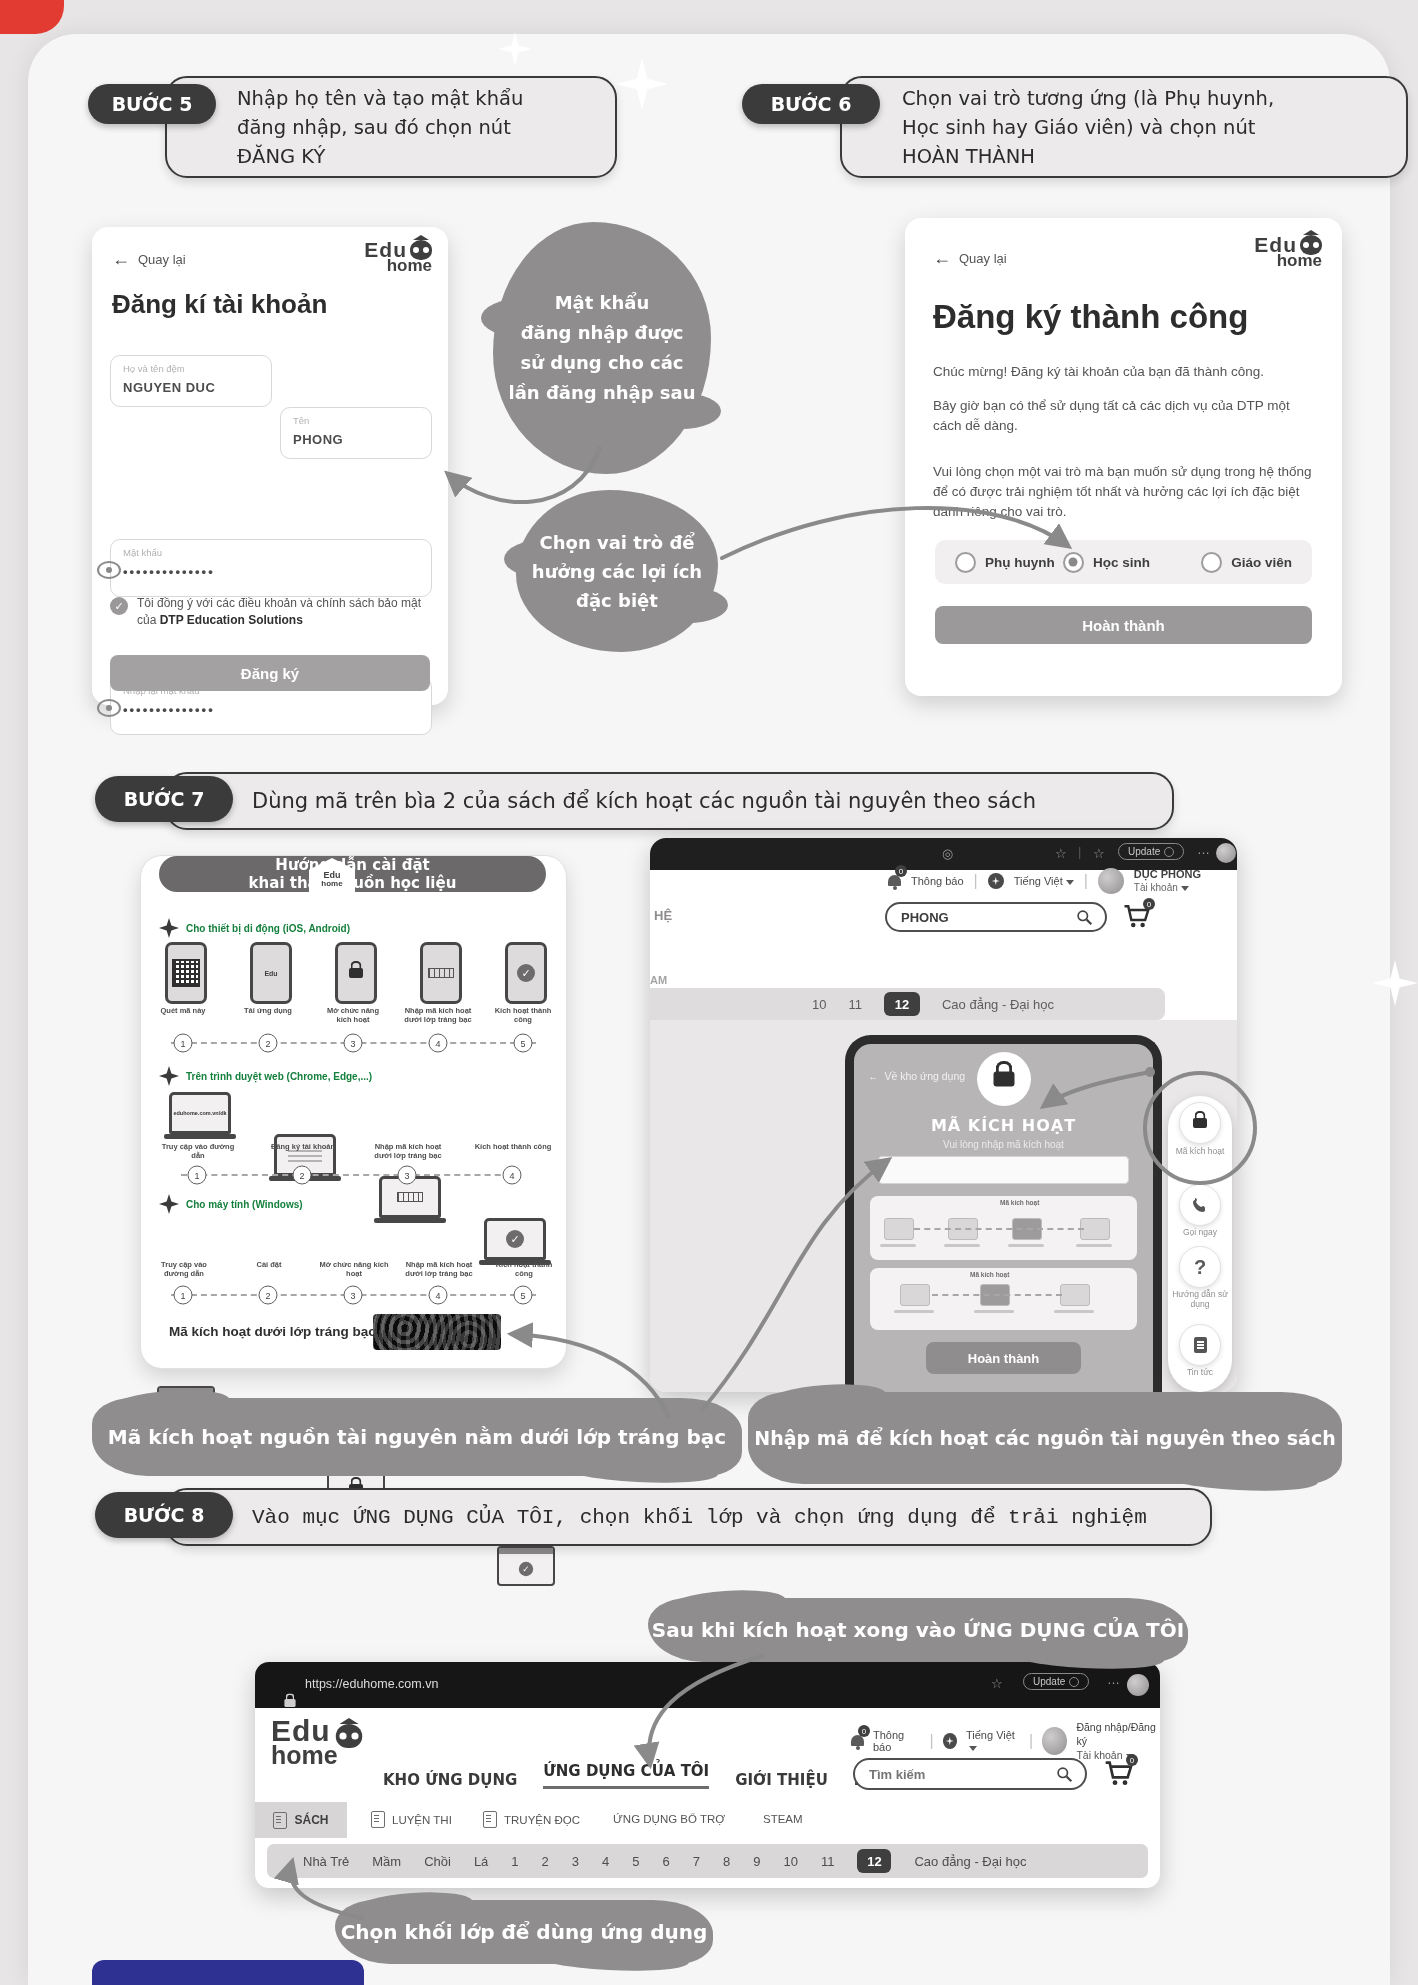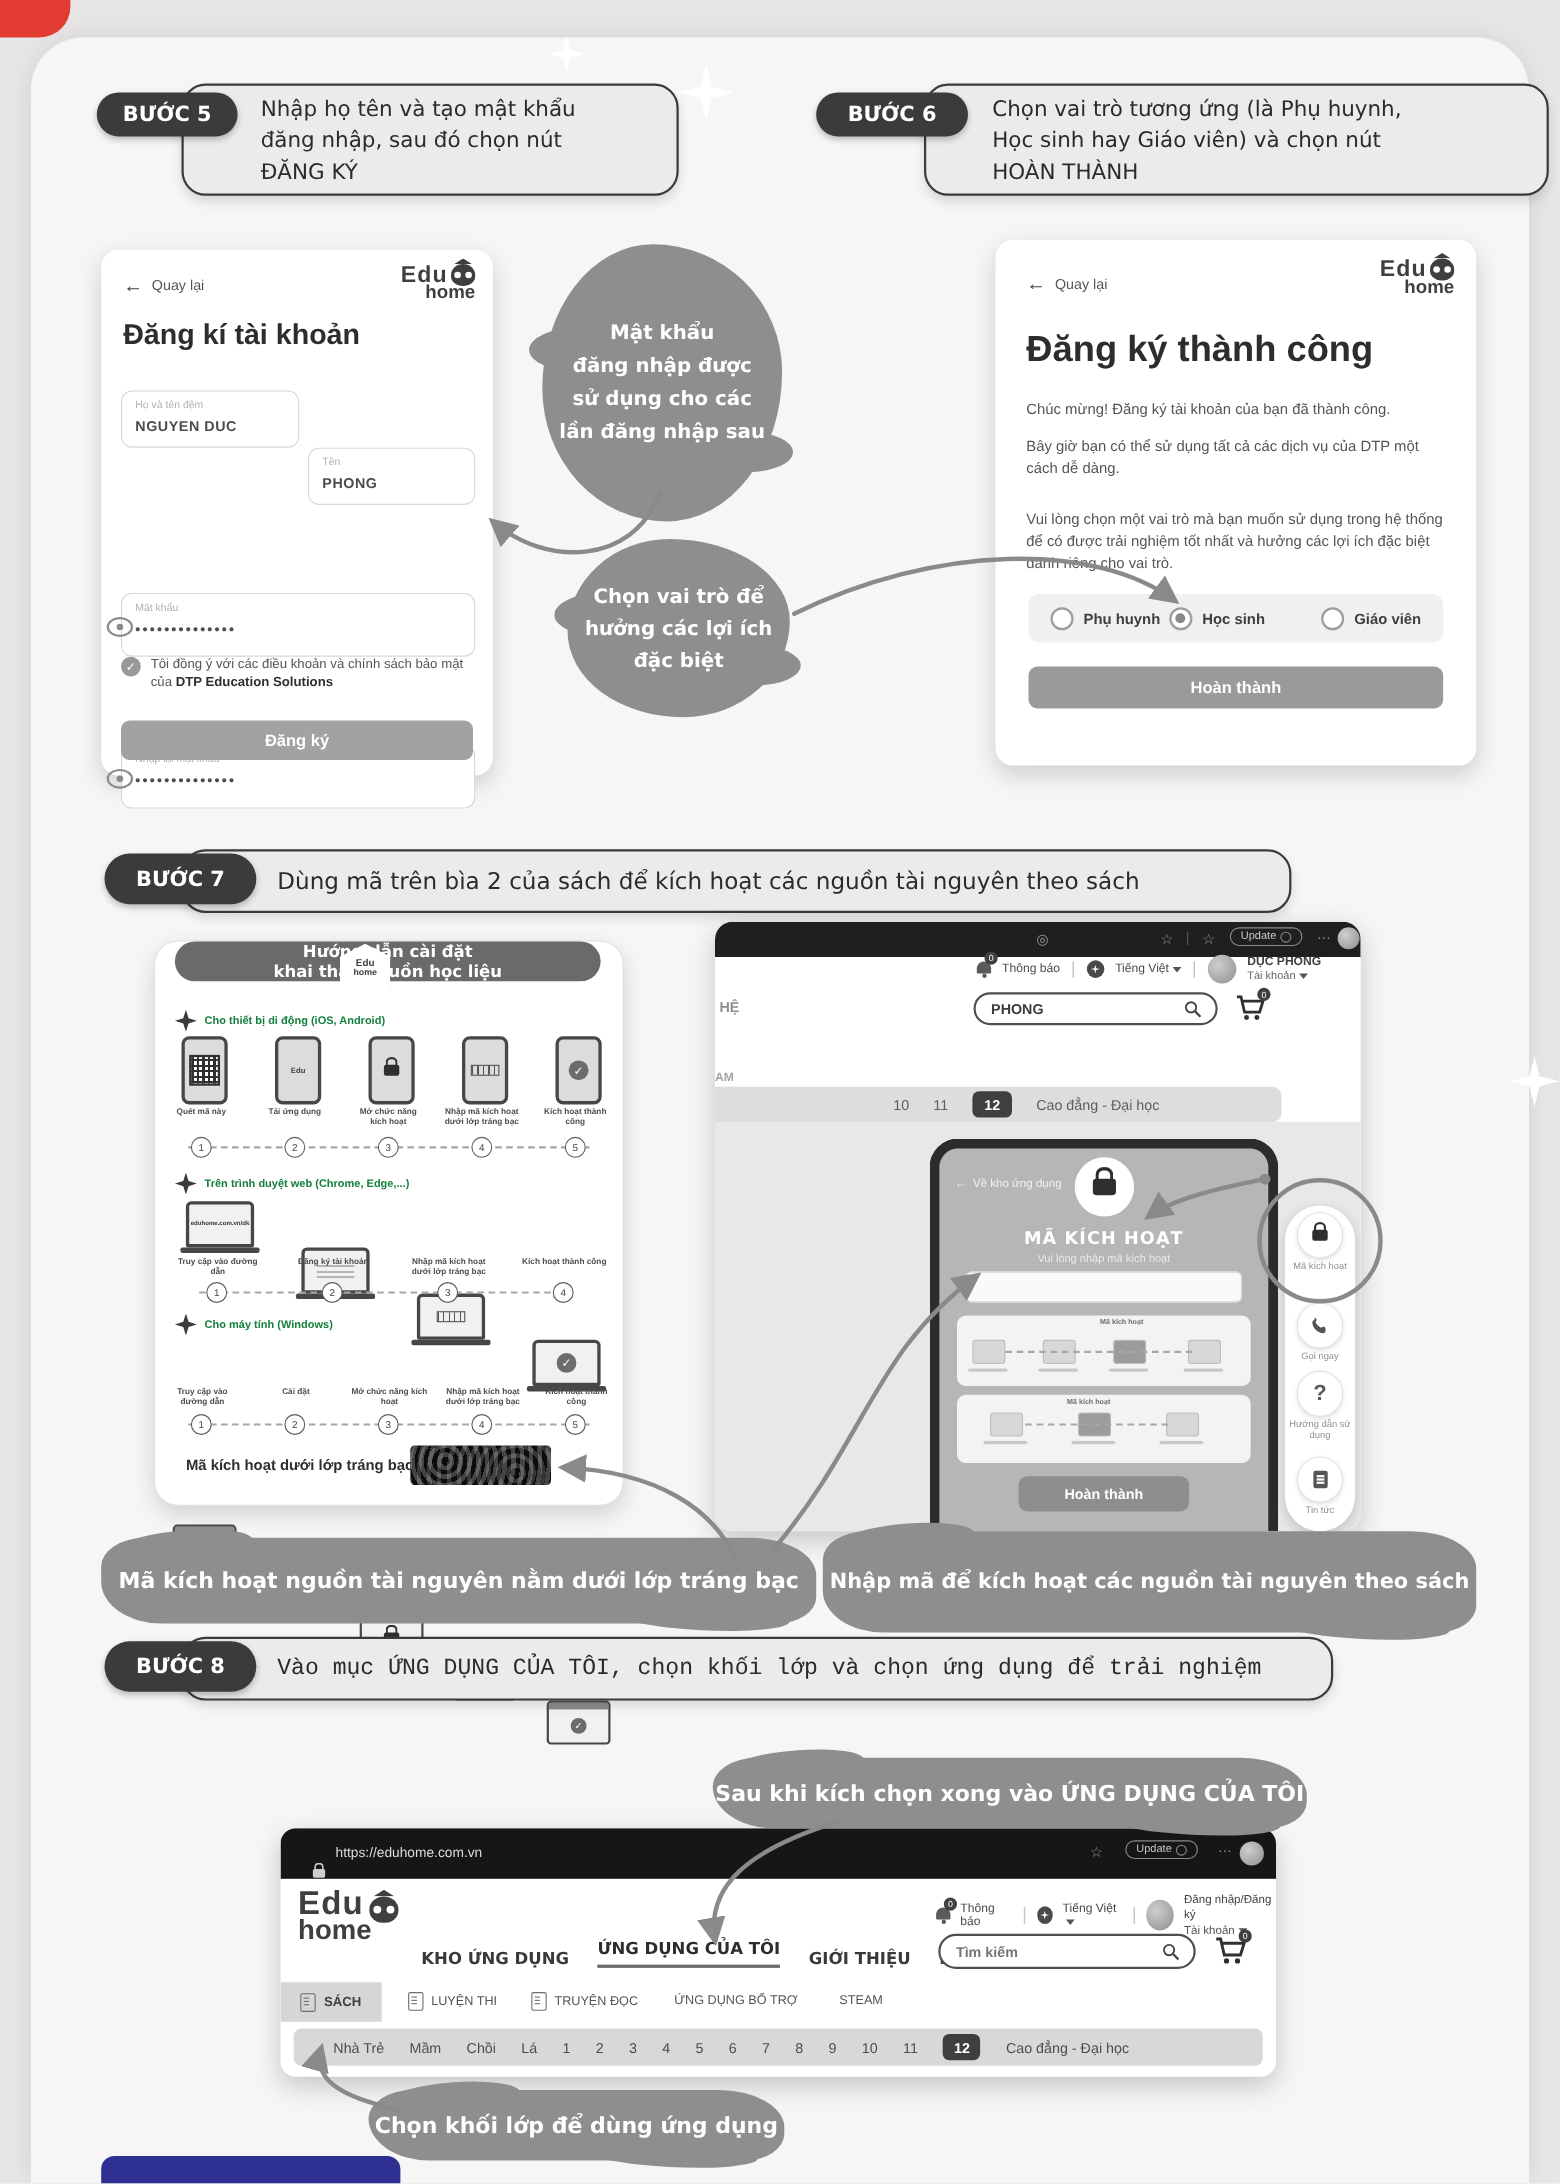--- a/index.html
+++ b/index.html
@@ -528,21 +528,21 @@
     <span>7</span>
     <span>8</span>
     <span>9</span>
     <span>10</span>
     <span>11</span>
     <span class="gpill" style="width:34px;height:24px;font-size:13px;">12</span>
     <span>Cao đẳng - Đại học</span>
   </div>
 </div>
 
-<div class="abs blob wide" style="left:648px;top:1598px;width:540px;height:64px;font-size:20px;">Sau khi kích chọn xong vào ỨNG DỤNG CỦA TÔI</div>
+<div class="abs blob wide" style="left:648px;top:1598px;width:540px;height:64px;font-size:20px;">Sau khi kích hoạt xong vào ỨNG DỤNG CỦA TÔI</div>
 <div class="abs blob wide" style="left:335px;top:1900px;width:378px;height:64px;font-size:20px;">Chọn khối lớp để dùng ứng dụng</div>
 
 <svg class="overlay" width="1418" height="1985" viewBox="0 0 1418 1985">
   <defs>
     <marker id="ah" viewBox="0 0 10 10" refX="8" refY="5" markerWidth="6.5" markerHeight="6.5" orient="auto-start-reverse">
       <path d="M0 0 L10 5 L0 10 z" fill="#8a8a8a"></path>
     </marker>
   </defs>
   <g fill="none" stroke="#8a8a8a" stroke-width="4" stroke-linecap="round">
     <path d="M 600 448 C 575 515, 495 515, 448 474" marker-end="url(#ah)"></path>

